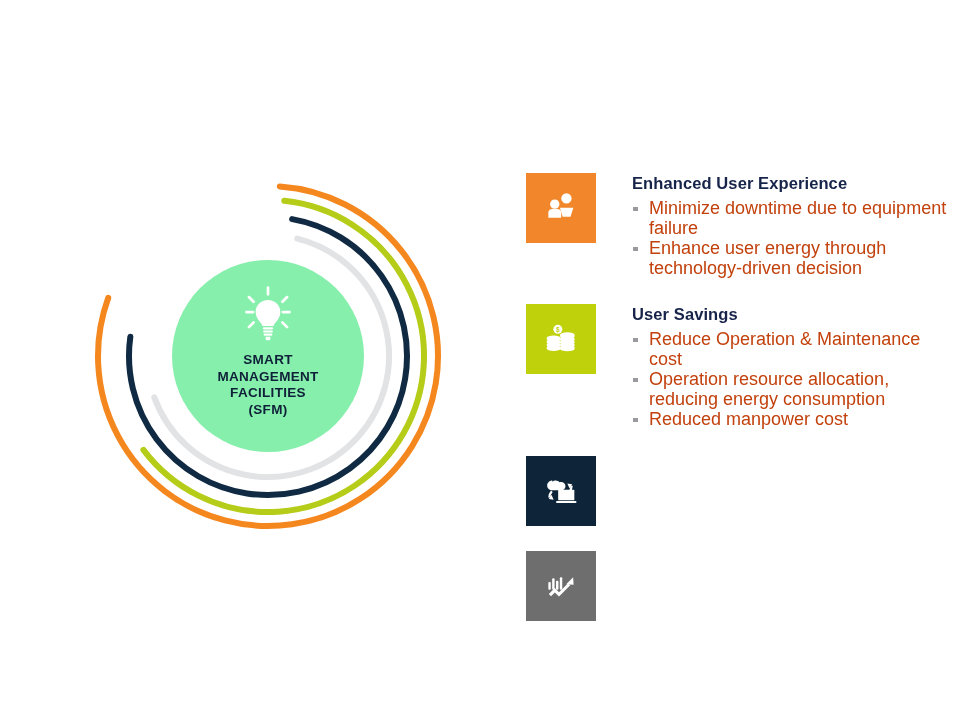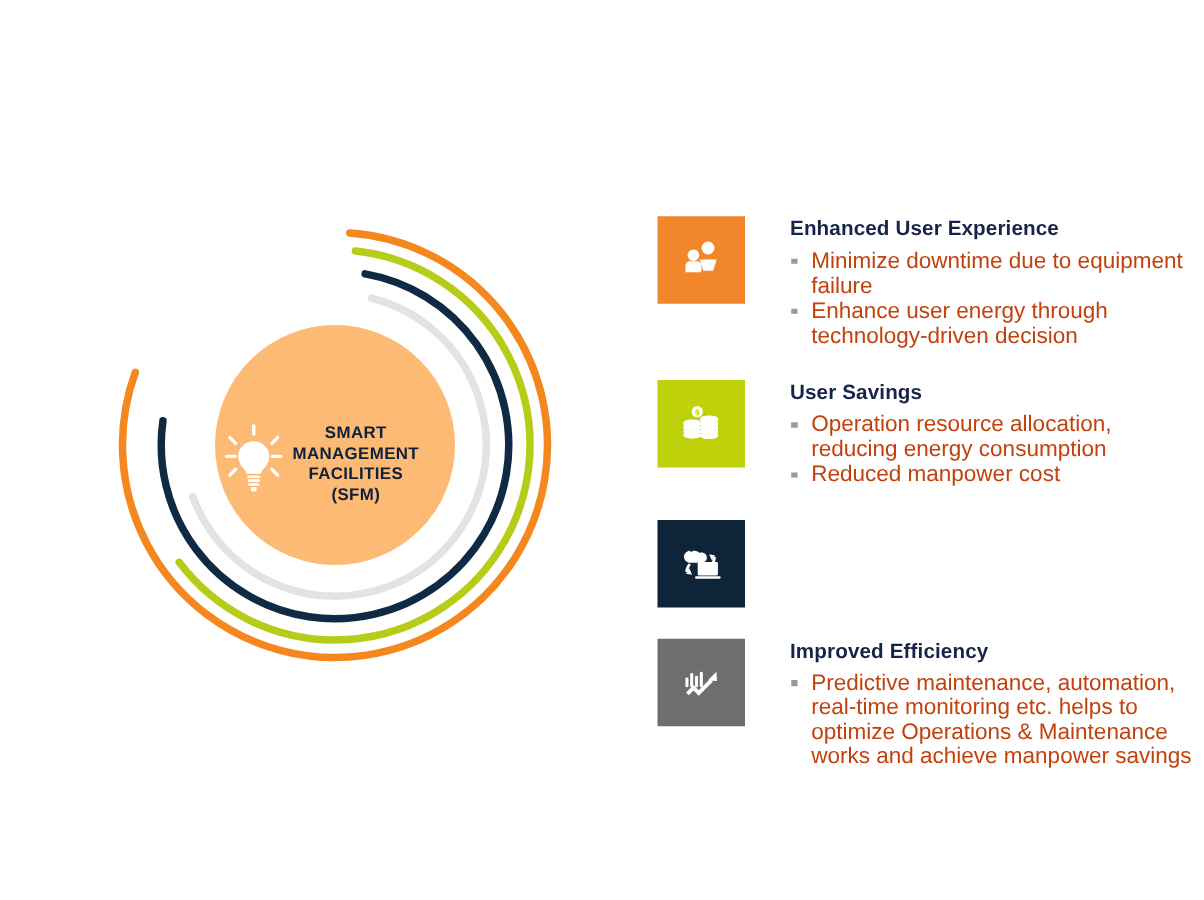--- a/index.html
+++ b/index.html
@@ -42,23 +42,23 @@
     display: block;
   }
 
   .hub {
     position: absolute;
     left: 94px;
     top: 94px;
     width: 192px;
     height: 192px;
     border-radius: 50%;
-    background: #fdba74;
+    background: #86efac;
     display: flex;
-    flex-direction: row;
+    flex-direction: column;
     align-items: center;
     justify-content: flex-start;
     box-sizing: border-box;
     padding-top: 24px;
   }
   .hub-icon {
     width: 62px;
     height: 62px;
     display: block;
   }
@@ -229,21 +229,21 @@
           <rect x="23" y="33.6" width="17.2" height="2.3"></rect>
                   <ellipse cx="31.6" cy="35.9" rx="8.6" ry="2.8"></ellipse>
         </g>
       </g>
     </svg>
           </span>
         </div>
         <div class="benefit-body">
           <div class="benefit-title">User Savings</div>
           <ul class="bullets">
-            <li><span class="sq"></span></li>
+            <li><span class="sq"></span><span>Reduce Operation &amp; Maintenance cost</span></li>
             <li><span class="sq"></span><span>Operation resource allocation, reducing energy consumption</span></li>
             <li><span class="sq"></span><span>Reduced manpower cost</span></li>
           </ul>
         </div>
       </div>
       <div class="benefit">
         <div class="tile" style="background: rgb(14, 36, 56);">
           <span>
     <svg viewBox="0 0 48 48" width="40" height="40">
       <g fill="#ffffff">
@@ -267,22 +267,16 @@
         <rect x="8.8" y="19.2" width="2.9" height="9.4" rx="1.2"></rect>
         <rect x="13.4" y="14.8" width="2.9" height="13.8" rx="1.2"></rect>
         <rect x="18" y="17.6" width="2.9" height="11" rx="1.2"></rect>
         <rect x="22.6" y="13.6" width="2.9" height="15" rx="1.2"></rect>
         <path d="M9.4 33.7l7.2-7.2 5 5 10.9-10.9 2.6 2.6-13.5 13.5-5-5-4.6 4.6z"></path>
         <path d="M38.6 13.6l.5 8.9-8.9-.5z"></path>
       </g>
     </svg>
           </span>
         </div>
-        <div class="benefit-body">
-          <div class="benefit-title">Improved Efficiency</div>
-          <ul class="bullets">
-            <li><span class="sq"></span><span>Predictive maintenance, automation, real-time monitoring etc. helps to optimize Operations &amp; Maintenance works and achieve manpower savings</span></li>
-          </ul>
-        </div>
       </div>
     </div>
 
 </div>
 
 </body></html>

